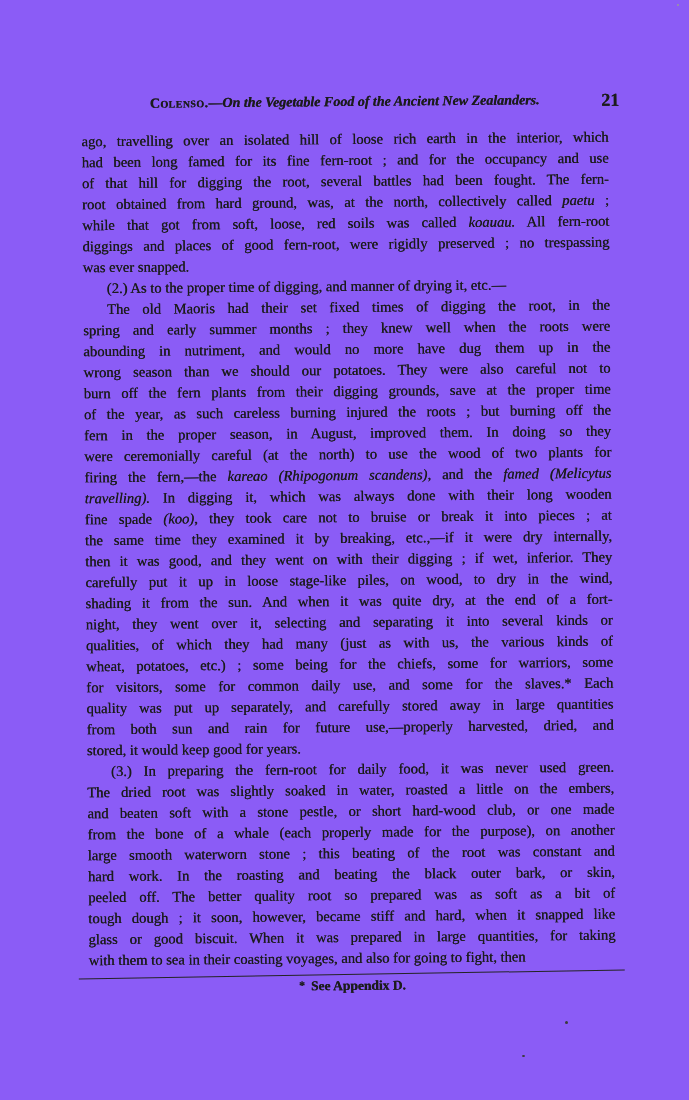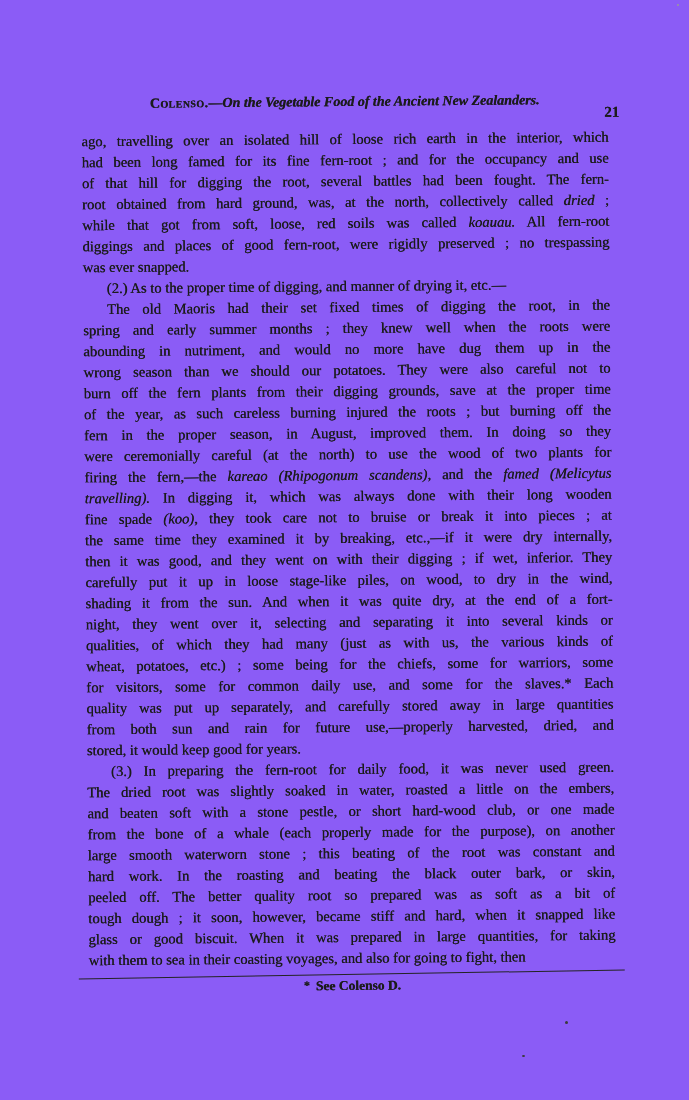--- a/index.html
+++ b/index.html
@@ -42,23 +42,23 @@
   .head-sep {
     font-weight: 600;
   }
   .head-title {
     font-style: italic;
     font-weight: 600;
   }
   .pagenum {
     position: absolute;
     right: -11px;
-    top: 12px;
+    top: 0;
     font-weight: 700;
-    font-size: 15px;
+    font-size: 18px;
   }
   .text-body .line {
     font-size: 14.6px;
     line-height: 21px;
     min-height: 21px;
   }
   .line.jf {
     text-align: justify;
     text-align-last: justify;
   }
@@ -105,21 +105,21 @@
     <div class="running-head">
       <span class="author">Colenso.</span><span class="head-sep">—</span><span class="head-title">On the Vegetable Food of the Ancient New Zealanders.</span>
       <span class="pagenum">21</span>
     </div>
 
     <div class="text-body">
         <div>
           <div class="line jf"><span>ago, travelling over an isolated hill of loose rich earth in the interior, which</span></div>
           <div class="line jf"><span>had been long famed for its fine fern-root ; and for the occupancy and use</span></div>
           <div class="line jf"><span>of that hill for digging the root, several battles had been fought.  The fern-</span></div>
-          <div class="line jf"><span>root obtained from hard ground, was, at the north, collectively called </span><span class="it">dried</span><span> ;</span></div>
+          <div class="line jf"><span>root obtained from hard ground, was, at the north, collectively called </span><span class="it">paetu</span><span> ;</span></div>
           <div class="line jf"><span>while that got from soft, loose, red soils was called </span><span class="it">koauau.</span><span>  All fern-root</span></div>
           <div class="line jf"><span>diggings and places of good fern-root, were rigidly preserved ; no trespassing</span></div>
           <div class="line"><span>was ever snapped.</span></div>
         </div>
         <div>
           <div class="line indent"><span>(2.) As to the proper time of digging, and manner of drying it, etc.—</span></div>
         </div>
         <div>
           <div class="line jf indent"><span>The old Maoris had their set fixed times of digging the root, in the</span></div>
           <div class="line jf"><span>spring and early summer months ; they knew well when the roots were</span></div>
@@ -153,21 +153,21 @@
           <div class="line jf"><span>hard work.  In the roasting and beating the black outer bark, or skin,</span></div>
           <div class="line jf"><span>peeled off.  The better quality root so prepared was as soft as a bit of</span></div>
           <div class="line jf"><span>tough dough ; it soon, however, became stiff and hard, when it snapped like</span></div>
           <div class="line jf"><span>glass or good biscuit.  When it was prepared in large quantities, for taking</span></div>
           <div class="line"><span>with them to sea in their coasting voyages, and also for going to fight, then</span></div>
         </div>
       </div>
 
     <div class="footnote-rule"></div>
     <div class="footnote">
-      <span class="marker">*</span><span>See Colenso D.</span>
+      <span class="marker">*</span><span>See Appendix D.</span>
     </div>
 
   </div>
 
   <div class="speck speck-1"></div>
   <div class="speck speck-2"></div>
   <div class="speck speck-3"></div>
 </div>
 
 </body></html>

